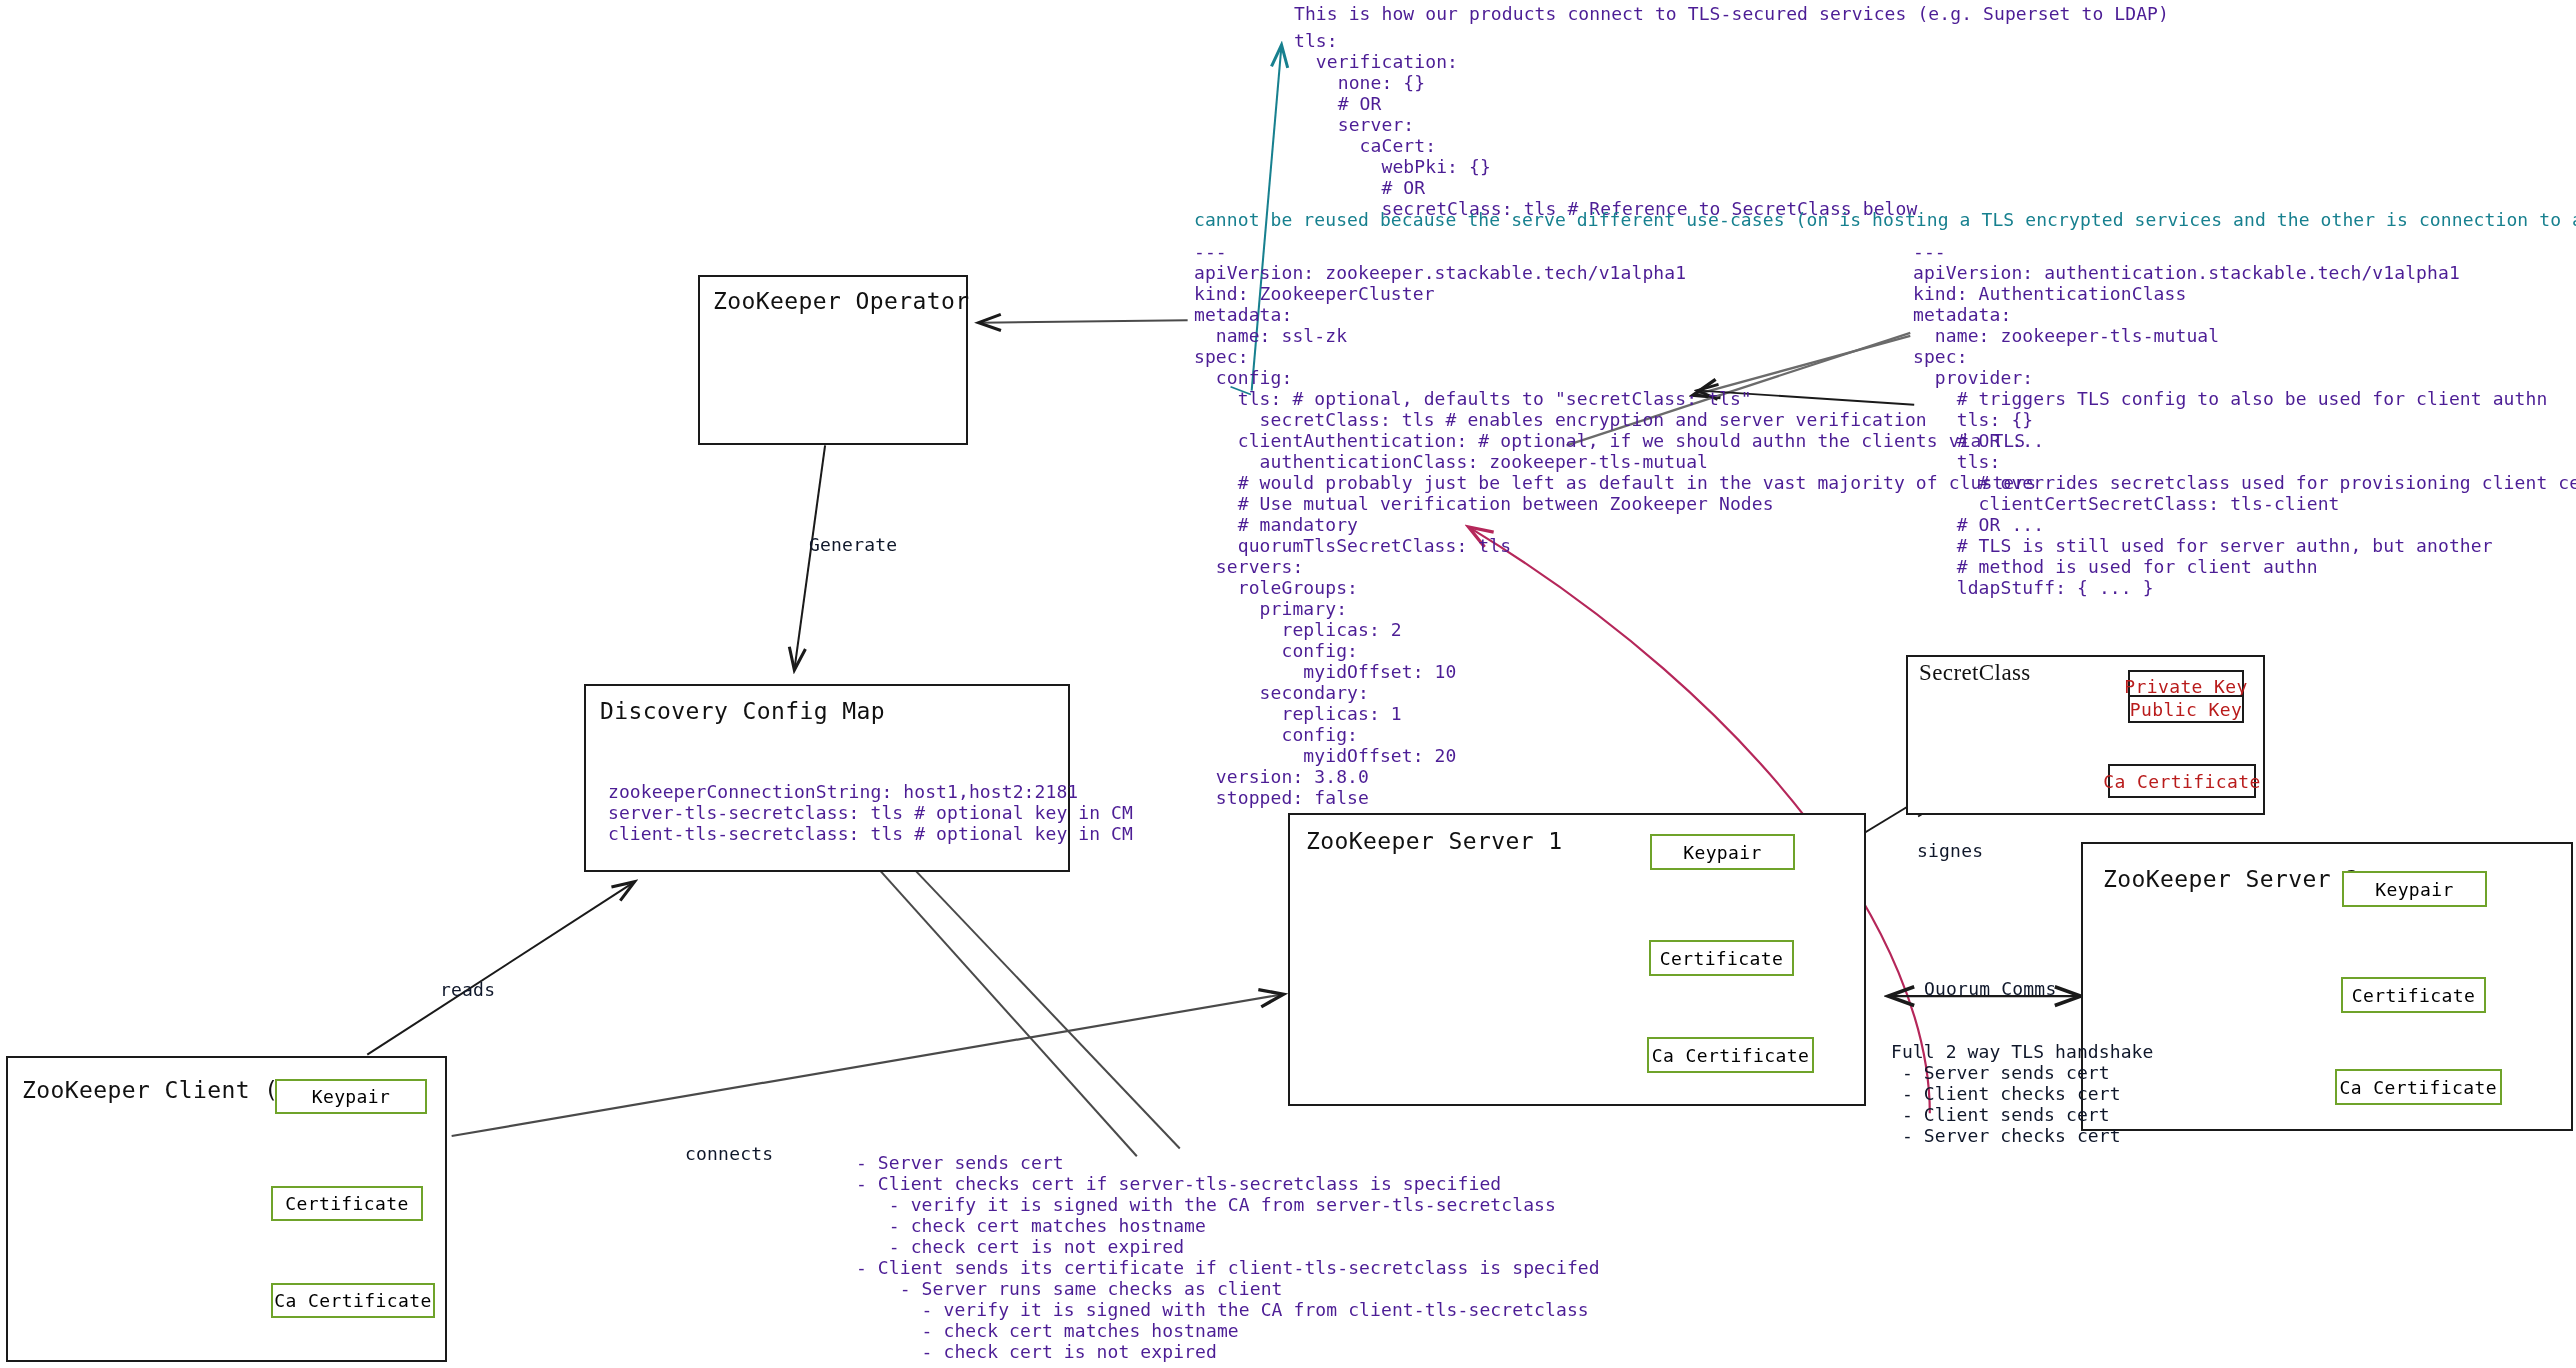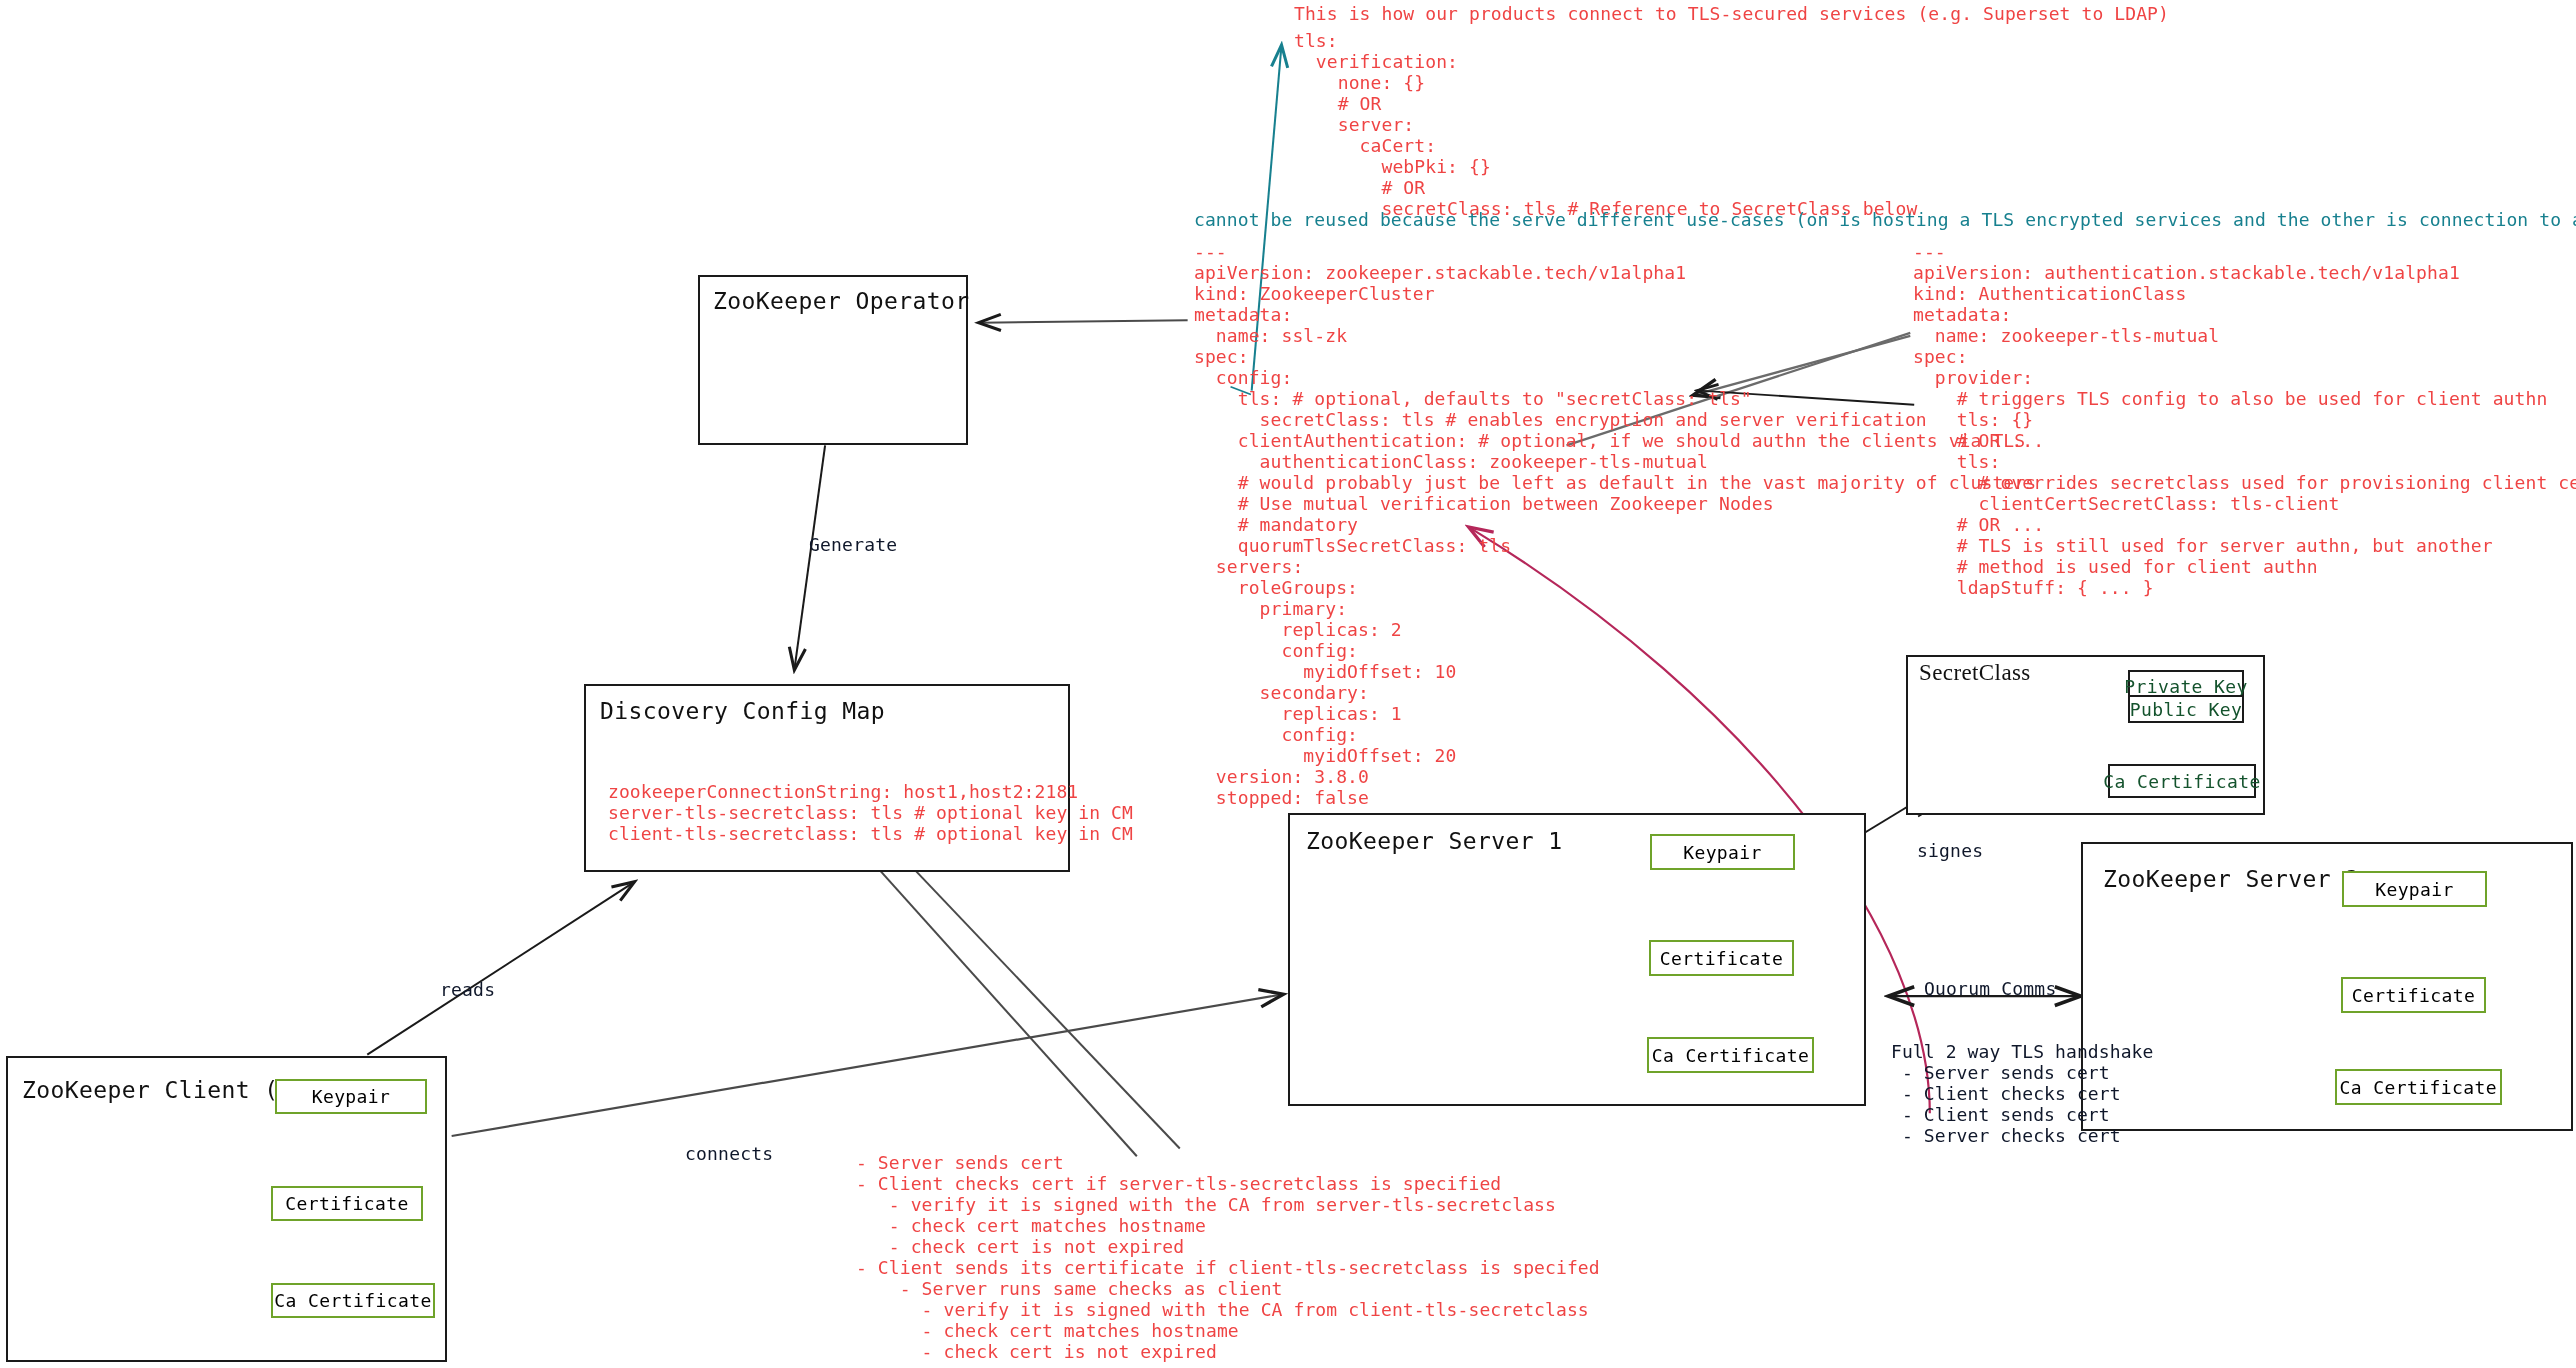--- a/index.html
+++ b/index.html
@@ -47,29 +47,29 @@
     text-align: center;
     box-sizing: border-box;
     display: flex;
     align-items: center;
     justify-content: center;
     white-space: nowrap;
     letter-spacing: 0.4px;
   }
   .chip.plain {
     border-color: #1a1a1a;
-    color: #14532d;
+    color: #b91c1c;
   }
   .txt {
     position: absolute;
     white-space: pre;
     font-size: 18px;
     line-height: 21px;
     letter-spacing: 0.1px;
-    color: #ef4444;
+    color: #4c1d95;
   }
   .txt.teal  { color: #17808f; }
   .txt.crim  { color: #0f172a; }
   .lbl {
     position: absolute;
     font-size: 18px;
     white-space: nowrap;
     color: #0f172a;
     letter-spacing: 0.2px;
   }

